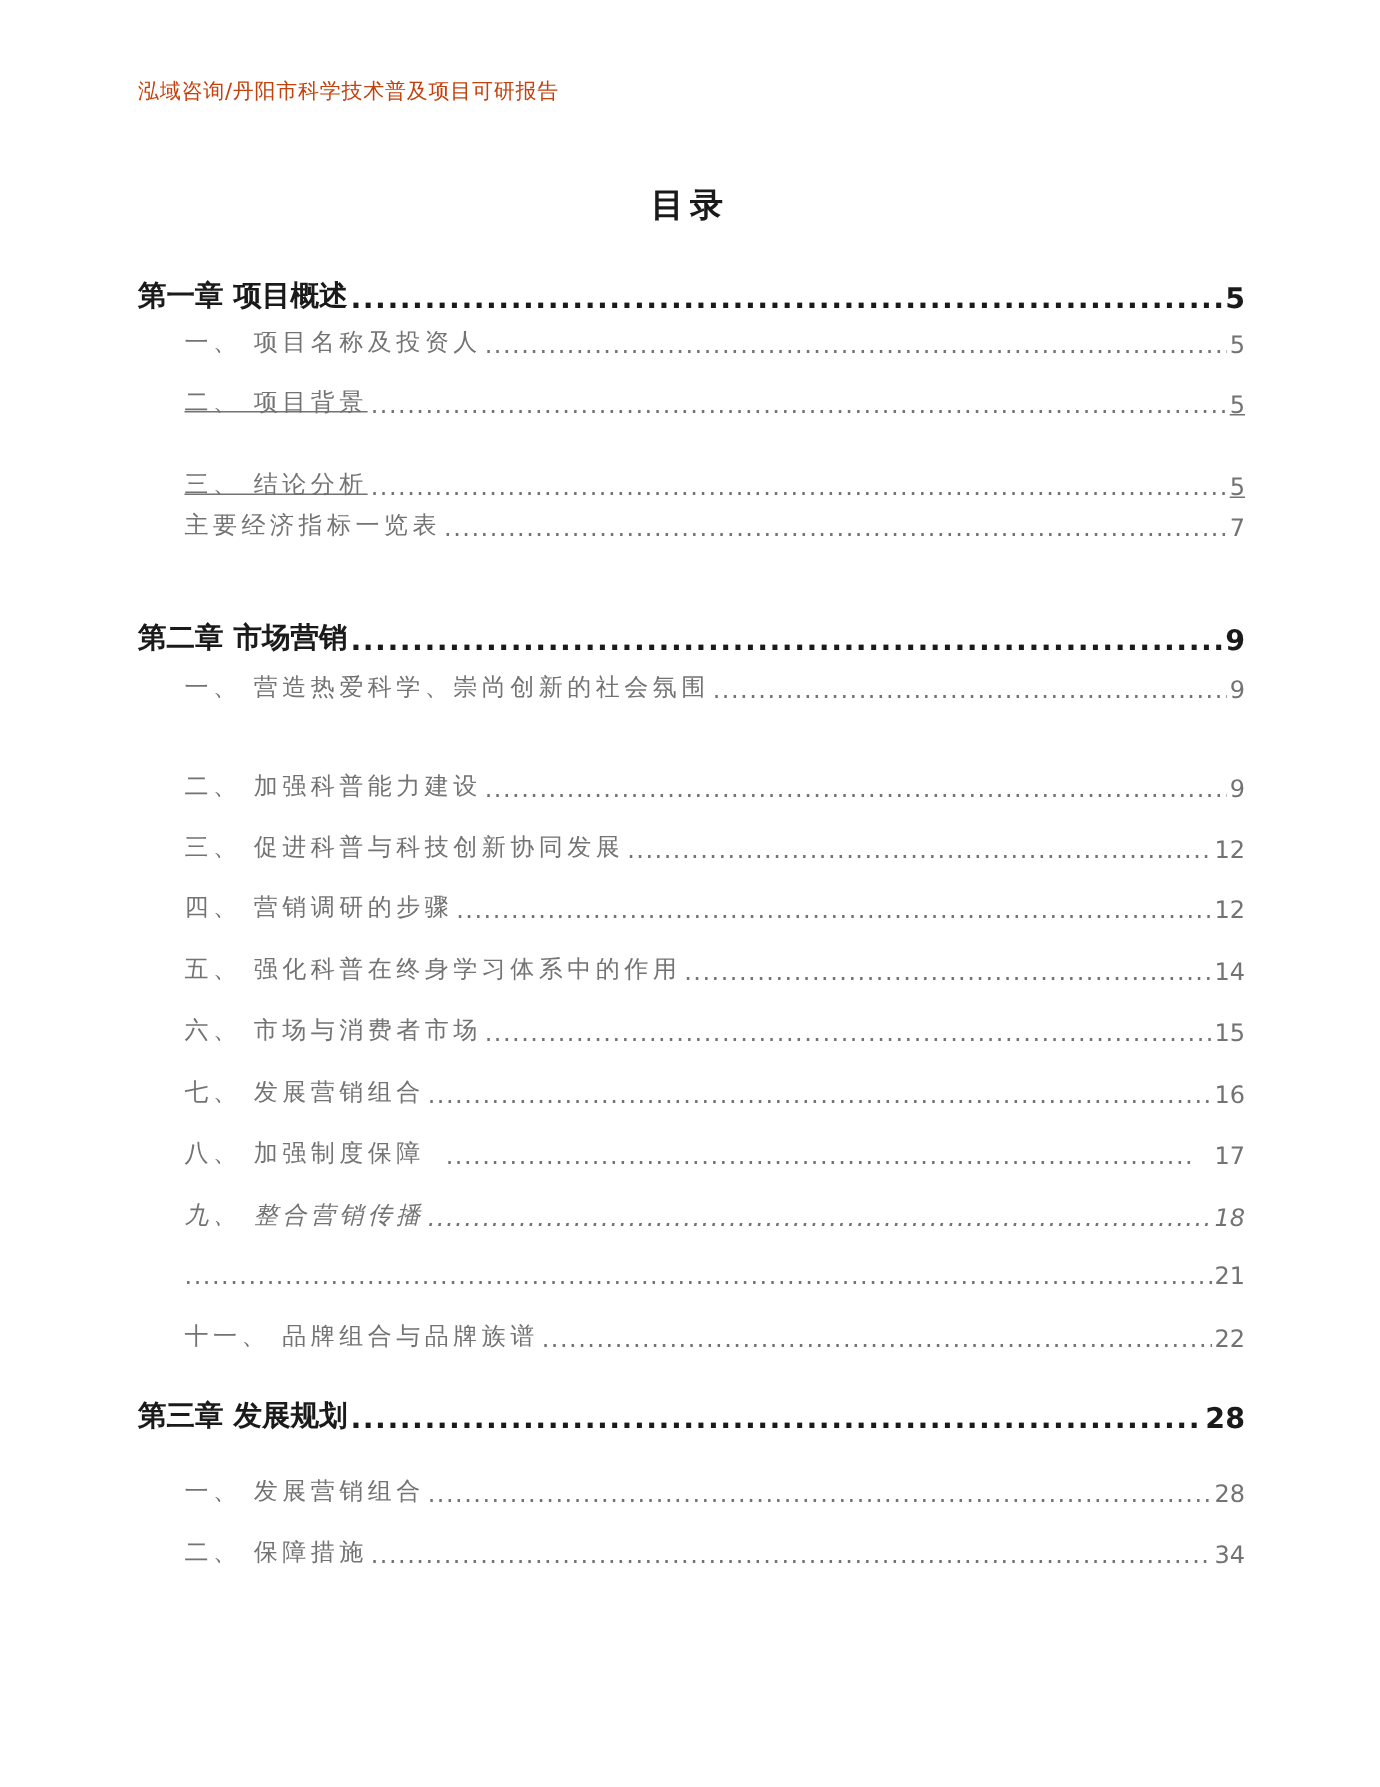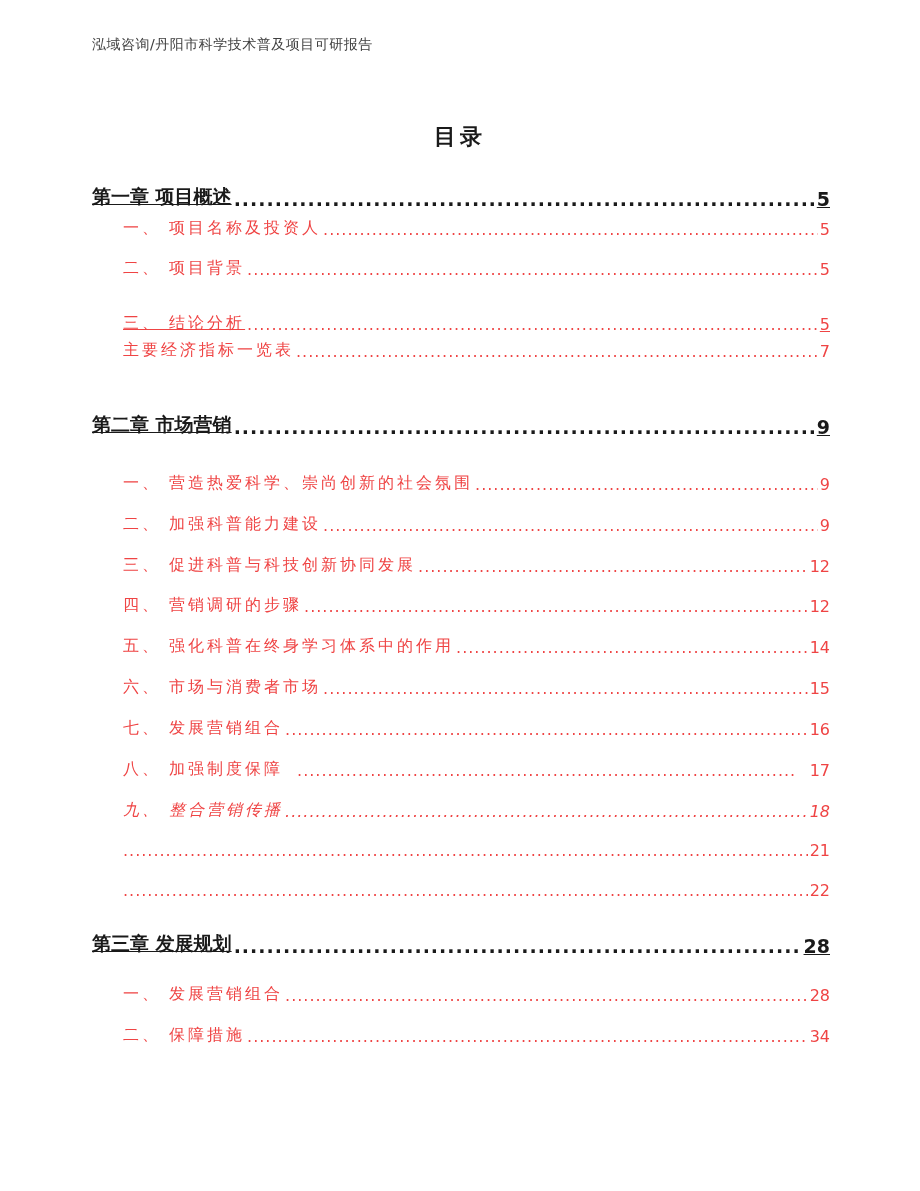--- a/index.html
+++ b/index.html
@@ -1,68 +1,68 @@
 <!DOCTYPE html>
 <html><head>
   <meta charset="utf-8">
   <style>
     html, body { margin: 0; padding: 0; background: #ffffff; }
     body { width: 920px; height: 1191px; position: relative; overflow: hidden;
            font-family: "DejaVu Sans", "Liberation Sans", sans-serif; color: #1a1a1a; }
-    .header { position: absolute; left: 92px; top: 36px; font-size: 14px; color: #404040; letter-spacing: 0.5px; }
+    .header { position: absolute; left: 92px; top: 52px; font-size: 14px; color: #c2410c; letter-spacing: 0.5px; }
     .title { position: absolute; left: 0; width: 920px; top: 122px; text-align: center; font-size: 22px; font-weight: bold; letter-spacing: 4px; }
     .toc { position: absolute; left: 92px; width: 738px; top: 0; }
     .entry { position: absolute; left: 0; right: 0; display: flex; align-items: flex-end; white-space: nowrap; }
     .entry .label { flex: none; padding-right: 2px; }
     .entry .dots { flex: 1 1 auto; overflow: hidden; border-bottom: 0; position: relative; height: 1em; }
     .entry .dots::after { content: "........................................................................................................................................................................................................................................"; position: absolute; left: 0; bottom: 0; letter-spacing: 1px; }
     .entry .page { flex: none; padding-left: 2px; }
-    .chapter { font-size: 19px; font-weight: bold; text-decoration: underline; }
+    .chapter { font-size: 19px; font-weight: bold; }
     .chapter .dots::after { font-weight: bold; }
-    .section { font-size: 16px; color: #ef4444; padding-left: 31px; justify-content: center; }
+    .section { font-size: 16px; color: #737373; padding-left: 31px; justify-content: center; }
     .section .label { letter-spacing: 3px; }
   </style>
 </head>
 <body>
 
 <div class="header">泓域咨询/丹阳市科学技术普及项目可研报告</div>
 <div class="title">目录</div>
 
 <div class="toc" id="toc">
     <div class="entry chapter" style="top: 184px;">
       <span class="label">第一章 项目概述</span>
       <span class="dots"></span>
       <span class="page">5</span>
     </div>
     <div class="entry section" style="top: 218px;">
       <span class="label">一、 项目名称及投资人</span>
       <span class="dots"></span>
       <span class="page">5</span>
     </div>
-    <div class="entry section" style="top: 258px;">
+    <div class="entry section" style="top: 258px; text-decoration: underline;">
       <span class="label">二、 项目背景</span>
       <span class="dots"></span>
       <span class="page">5</span>
     </div>
     <div class="entry section" style="top: 313px; text-decoration: underline;">
       <span class="label">三、 结论分析</span>
       <span class="dots"></span>
       <span class="page">5</span>
     </div>
     <div class="entry section" style="top: 340px;">
       <span class="label">主要经济指标一览表</span>
       <span class="dots"></span>
       <span class="page">7</span>
     </div>
     <div class="entry chapter" style="top: 412px;">
       <span class="label">第二章 市场营销</span>
       <span class="dots"></span>
       <span class="page">9</span>
     </div>
-    <div class="entry section" style="top: 473px;">
+    <div class="entry section" style="top: 448px;">
       <span class="label">一、 营造热爱科学、崇尚创新的社会氛围</span>
       <span class="dots"></span>
       <span class="page">9</span>
     </div>
     <div class="entry section" style="top: 514px;">
       <span class="label">二、 加强科普能力建设</span>
       <span class="dots"></span>
       <span class="page">9</span>
     </div>
     <div class="entry section" style="top: 555px;">
@@ -98,20 +98,21 @@
     <div class="entry section" style="top: 800px; font-style: italic;">
       <span class="label">九、 整合营销传播</span>
       <span class="dots"></span>
       <span class="page">18</span>
     </div>
     <div class="entry section" style="top: 841px;">
       <span class="dots"></span>
       <span class="page">21</span>
     </div>
     <div class="entry section" style="top: 881px;">
+      <span class="label">十一、 品牌组合与品牌族谱</span>
       <span class="dots"></span>
       <span class="page">22</span>
     </div>
     <div class="entry chapter" style="top: 931px;">
       <span class="label">第三章 发展规划</span>
       <span class="dots"></span>
       <span class="page">28</span>
     </div>
     <div class="entry section" style="top: 984px;">
       <span class="label">一、 发展营销组合</span>

